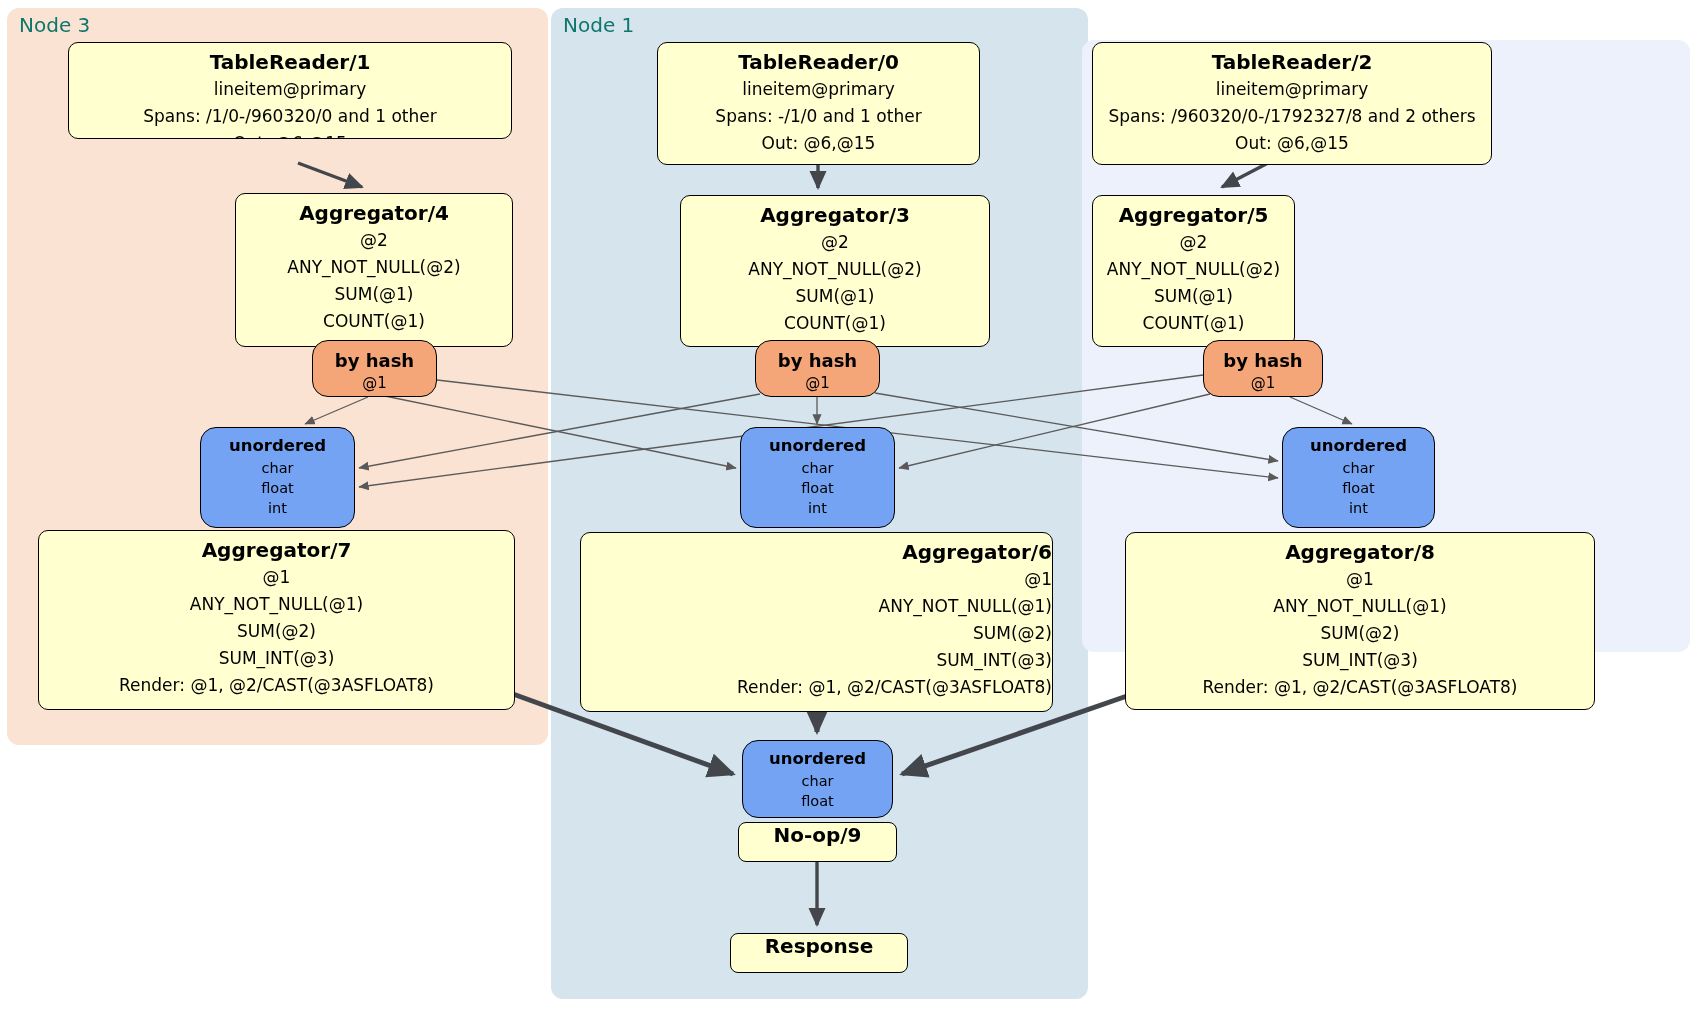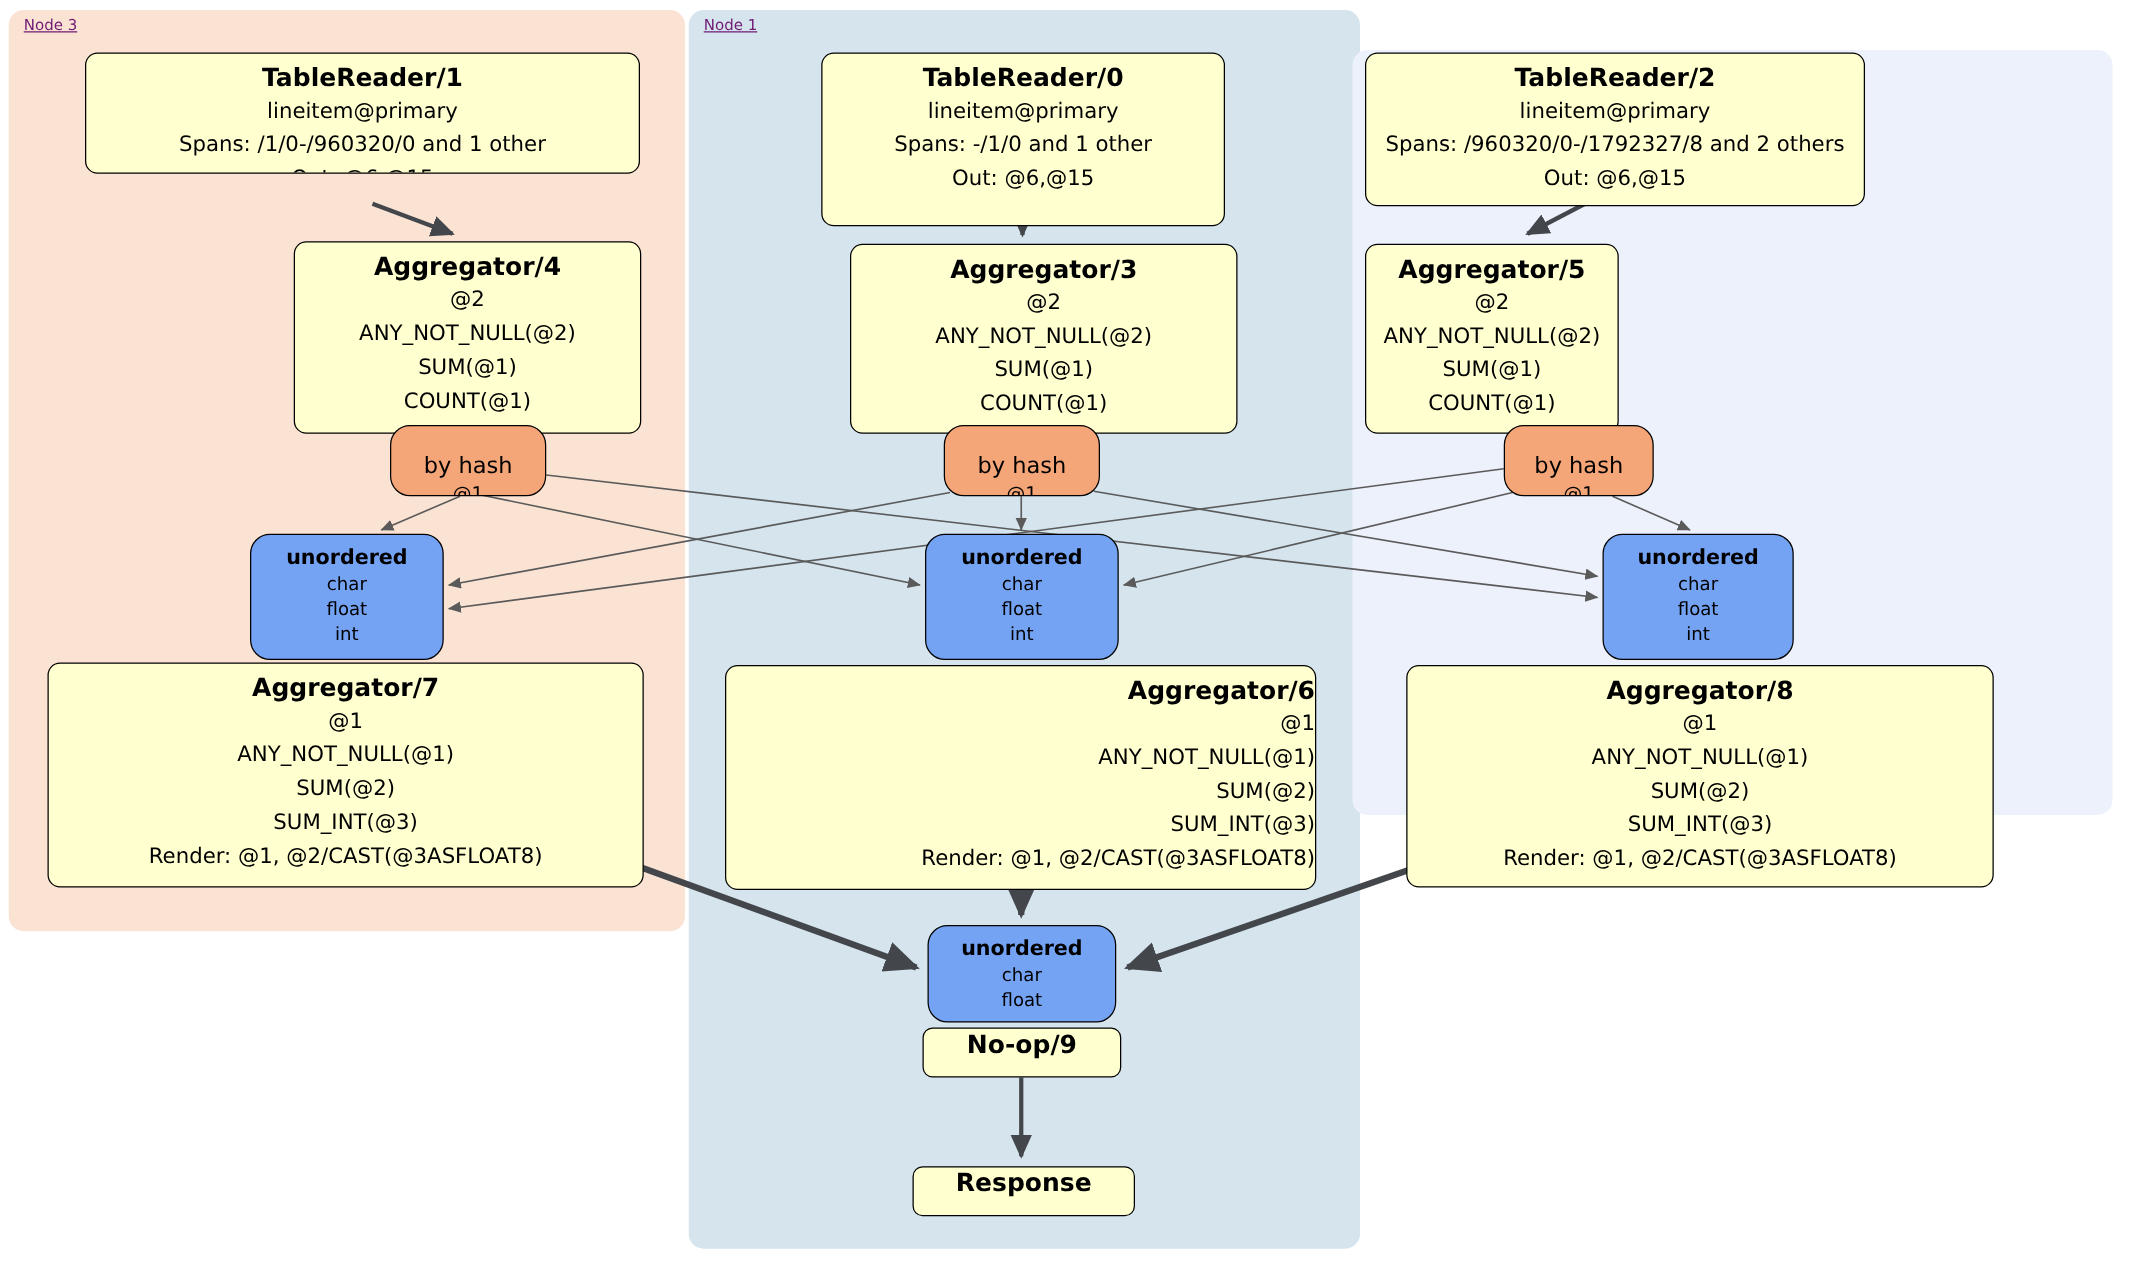--- a/index.html
+++ b/index.html
@@ -2,31 +2,31 @@
 <html><head>
 <meta charset="utf-8">
 <style>
   html,body{margin:0;padding:0;background:#ffffff;}
   .canvas{
     position:relative;width:1706px;height:1016px;
     font-family:"DejaVu Sans","Liberation Sans",sans-serif;
     color:#000;overflow:hidden;background:#fff;
   }
   .region{position:absolute;border-radius:12px;}
-  .region-label{position:absolute;left:12px;top:5px;font-size:12px;color:#701a75;white-space:nowrap;text-decoration:underline;}
+  .region-label{position:absolute;left:12px;top:5px;font-size:20px;color:#0f766e;white-space:nowrap;}
   .edges{position:absolute;left:0;top:0;z-index:2;}
   .box{
     position:absolute;z-index:3;box-sizing:border-box;
     background:#FFFFCF;border:1.4px solid #000;border-radius:10px;
     text-align:center;overflow:hidden;
   }
   .bt{font-weight:bold;font-size:20px;line-height:28px;padding-top:5px;white-space:nowrap;}
   .bl{font-size:17px;line-height:27px;white-space:nowrap;}
   .router{background:#F5A678;border-radius:16px;}
-  .rt{font-weight:normal;font-size:18px;line-height:24px;padding-top:20px;}
+  .rt{font-weight:bold;font-size:18px;line-height:24px;padding-top:8px;}
   .rs{font-size:15px;line-height:20px;}
   .sync{background:#74A3F3;border-radius:16px;}
   .st{font-weight:bold;font-size:16.5px;line-height:25px;padding-top:5px;}
   .sl{font-size:14.5px;line-height:20px;}
   .mini{
     display:flex;align-items:flex-start;justify-content:center;
     font-weight:bold;font-size:20px;border-radius:8px;border:1.6px solid #000;
   }
 </style>
 </head>
@@ -80,21 +80,21 @@
 
     <line x1="817" y1="862" x2="817" y2="925" stroke="#43474c" stroke-width="3.4" fill="none" marker-end="url(#arrThick)"></line>
   </svg>
 
   <div class="box" style="left:68px;top:42px;width:444px;height:97px;">
     <div class="bt">TableReader/1</div>
     <div class="bl">lineitem@primary</div>
     <div class="bl">Spans: /1/0-/960320/0 and 1 other</div>
     <div class="bl">Out: @6,@15</div>
   </div>
-  <div class="box" style="left:657px;top:42px;width:323px;height:139px;">
+  <div class="box" style="left:657px;top:42px;width:323px;height:123px;">
     <div class="bt">TableReader/0</div>
     <div class="bl">lineitem@primary</div>
     <div class="bl">Spans: -/1/0 and 1 other</div>
     <div class="bl">Out: @6,@15</div>
   </div>
   <div class="box" style="left:1092px;top:42px;width:400px;height:123px;text-align:center;">
     <div class="bt">TableReader/2</div>
     <div class="bl">lineitem@primary</div>
     <div class="bl">Spans: /960320/0-/1792327/8 and 2 others</div>
     <div class="bl">Out: @6,@15</div>

